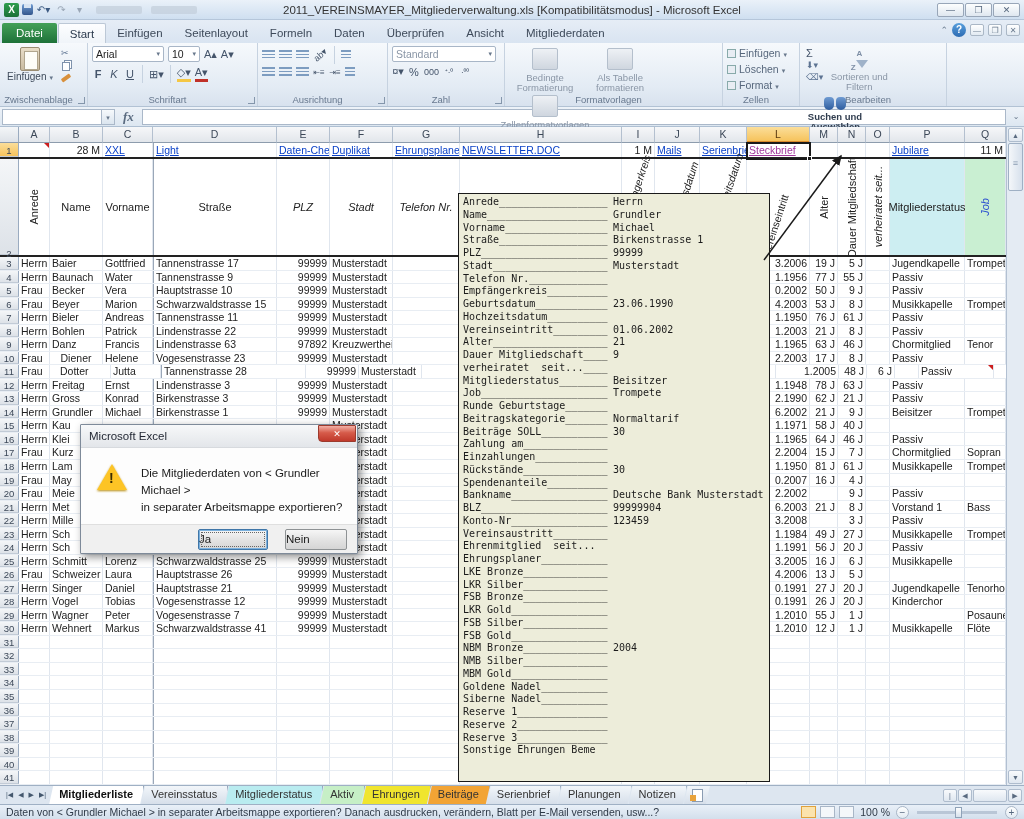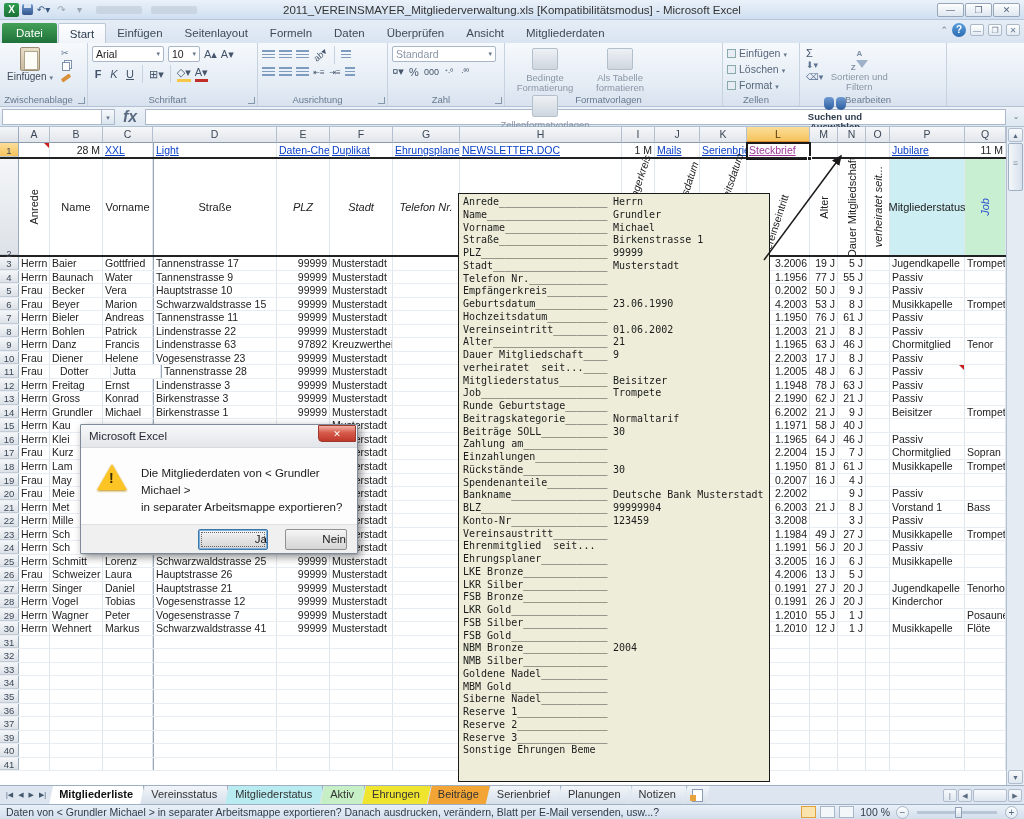--- a/index.html
+++ b/index.html
@@ -57,21 +57,21 @@
   .azic { font-size:8px; font-weight:bold; color:#7d8ea5; line-height:8px; }
   .funnel { width:0; height:0; border-left:6px solid transparent; border-right:6px solid transparent; border-top:8px solid #9fb2c9; margin:2px auto; }
   .binoc { width:24px; height:16px; position:relative; margin-bottom:2px; }
   .binoc:before,.binoc:after { content:""; position:absolute; bottom:0; width:10px; height:13px; background:linear-gradient(#6f9bd2,#2d5c9e); border-radius:4px 4px 5px 5px; }
   .binoc:before{ left:1px; } .binoc:after{ right:1px; }
 
   
   .fbar { height:20px; background:linear-gradient(#edf2f8,#dde7f1); border-bottom:1px solid #aebfd2; display:flex; align-items:center; }
   .namebox { width:100px; height:16px; background:#fff; border:1px solid #aab8c9; margin-left:2px; }
   .nb-dar { width:13px; height:16px; border:1px solid #aab8c9; border-left:none; background:linear-gradient(#f6f9fc,#dbe5ef); font-size:7px; color:#68788c; text-align:center; line-height:15px; }
-  .fx { font-family:Liberation Sans, sans-serif; font-style:italic; font-weight:bold; font-size:16px; color:#5a6b80; padding:0 8px; }
+  .fx { font-family:Liberation Serif, serif; font-style:italic; font-weight:bold; font-size:13px; color:#5a6b80; padding:0 8px; }
   .finput { flex:1; height:16px; background:#fff; border:1px solid #aab8c9; margin-right:2px; }
   .f-chev { width:16px; text-align:center; color:#68788c; font-size:8px; }
 
   
   .sheet { position:absolute; top:127px; left:0; width:1006px; height:658px; background:#fff; overflow:hidden; }
   .chrow { display:flex; height:16px; }
   .corner { width:19px; background:linear-gradient(#f4f6f8,#dde2e8); border-right:1px solid #9aabc0; border-bottom:1px solid #8d9cad; }
   .ch { background:linear-gradient(#f6f7f9,#e2e6eb); border-right:1px solid #b4c0cf; border-bottom:1px solid #8d9cad; font-size:10.5px; color:#3c4858; text-align:center; line-height:15px; }
   .ch.sel { background:linear-gradient(#fbde9a,#f6c35c); border-bottom:2px solid #d98a2b; color:#5a3a10; }
   .gr { display:flex; }
@@ -107,21 +107,21 @@
 
   
   .dialog { position:absolute; left:80px; top:424px; width:278px; height:130px; background:#f0f0f0; border:1px solid #7e8a99; box-shadow:3px 3px 8px rgba(0,0,0,.45); z-index:20; border-radius:1px; }
   .dtitle { height:23px; background:linear-gradient(#f7f8f9,#e3e6ea); border-bottom:1px solid #d7dade; display:flex; align-items:center; padding-left:8px; font-size:11.5px; color:#1f2430; }
   .dclose { margin-left:auto; width:38px; height:17px; background:linear-gradient(#f2b0a6,#d65b4a 45%,#c0392b); border:1px solid #9c3a2d; border-radius:0 1px 0 4px; color:#fff; font-size:9px; text-align:center; line-height:16px; margin-right:1px; margin-top:-5px; }
   .dbody { height:77px; background:#fdfdfd; border-bottom:1px solid #dfdfdf; display:flex; padding:16px 10px 0 16px; gap:14px; }
   .warn { width:0; height:0; border-left:15px solid transparent; border-right:15px solid transparent; border-bottom:26px solid #fdc425; position:relative; flex:none; filter:drop-shadow(0 1px 1px #b98d0a); }
   .warn:after { content:"!"; position:absolute; left:-3px; top:6px; font-weight:bold; font-size:14px; color:#3a2c00; }
   .dmsg { font-size:11.5px; color:#1a1a1a; line-height:17px; padding-top:1px; }
   .dfoot { height:28px; display:flex; justify-content:flex-end; align-items:center; gap:17px; padding-right:10px; background:#f0f0f0; }
-  .dbtn { width:70px; height:21px; background:linear-gradient(#f6f6f6,#e2e2e2 55%,#d5d5d5); border:1px solid #8e9294; border-radius:2px; text-align:right; line-height:19px; font-size:11.5px; color:#1a1a1a; }
+  .dbtn { width:70px; height:21px; background:linear-gradient(#f6f6f6,#e2e2e2 55%,#d5d5d5); border:1px solid #8e9294; border-radius:2px; text-align:left; line-height:19px; font-size:11.5px; color:#1a1a1a; }
   .dbtn.default { border:1px solid #3f76a8; box-shadow:0 0 0 1px #7ab0dd inset; outline:1px dotted #666; outline-offset:-4px; width:70px; }
   .dbtn.alt { width:62px; }
 
   
   .sheettabs { position:absolute; top:785px; left:0; width:1024px; height:19px; background:#dde6f0; border-top:1px solid #9fb0c4; display:flex; align-items:stretch; font-size:11px; }
   .tnav { display:flex; align-items:center; gap:1px; padding:0 4px; color:#44586e; font-size:7px; }
   .tnav span { padding:0 2px; }
   .stab { padding:0 10px; line-height:17px; color:#333; background:linear-gradient(#f2f6fa,#d6dfea); border-right:1px solid #94a5ba; clip-path:polygon(4px 0, 100% 0, calc(100% - 4px) 100%, 0 100%); margin-left:-3px; }
   .stab.active { background:#fff; font-weight:bold; color:#111; z-index:2; }
   .addsheet { width:26px; position:relative; background:linear-gradient(#f2f6fa,#d6dfea); clip-path:polygon(4px 0, 100% 0, calc(100% - 4px) 100%, 0 100%); margin-left:-3px; }
@@ -538,21 +538,21 @@
         <div class="cell alr" style="width: 63px;">1.1965</div>
         <div class="cell alr" style="width: 28px;">63 J</div>
         <div class="cell alr" style="width: 28px;">46 J</div>
         <div class="cell" style="width: 24px;"></div>
         <div class="cell" style="width: 75px;">Chormitglied</div>
         <div class="cell" style="width: 41px;">Tenor</div>
       </div>
       <div class="gr drow">
         <div class="rn">10</div>
         <div class="cell" style="width: 31px;">Frau</div>
-        <div class="cell" style="width: 53px;">Diener</div>
+        <div class="cell" style="width: 53px; text-align: center;">Diener</div>
         <div class="cell" style="width: 50px;">Helene</div>
         <div class="cell dl" style="width: 124px;">Vogesenstrasse 23</div>
         <div class="cell alr" style="width: 53px;">99999</div>
         <div class="cell" style="width: 63px;">Musterstadt</div>
         <div class="cell" style="width: 67px;"></div>
         <div class="cell" style="width: 162px;"></div>
         <div class="cell" style="width: 33px;"></div>
         <div class="cell" style="width: 45px;"></div>
         <div class="cell" style="width: 47px;"></div>
         <div class="cell alr" style="width: 63px;">2.2003</div>
@@ -560,21 +560,21 @@
         <div class="cell alr" style="width: 28px;">8 J</div>
         <div class="cell" style="width: 24px;"></div>
         <div class="cell" style="width: 75px;">Passiv</div>
         <div class="cell" style="width: 41px;"></div>
       </div>
       <div class="gr drow">
         <div class="rn">11</div>
         <div class="cell" style="width: 31px;">Frau</div>
         <div class="cell" style="width: 53px; margin-left: 8px;">Dotter</div>
         <div class="cell" style="width: 50px;">Jutta</div>
-        <div class="cell dl" style="width: 116px;">Tannenstrasse 28</div>
+        <div class="cell dl" style="width: 145px;">Tannenstrasse 28</div>
         <div class="cell alr" style="width: 53px;">99999</div>
         <div class="cell" style="width: 63px;">Musterstadt</div>
         <div class="cell" style="width: 67px;"></div>
         <div class="cell" style="width: 162px;"></div>
         <div class="cell" style="width: 33px;"></div>
         <div class="cell" style="width: 45px;"></div>
         <div class="cell" style="width: 47px;"></div>
         <div class="cell alr" style="width: 63px;">1.2005</div>
         <div class="cell alr" style="width: 28px;">48 J</div>
         <div class="cell alr" style="width: 28px;">6 J</div>
@@ -1077,20 +1077,40 @@
         <div class="cell" style="width: 47px;"></div>
         <div class="cell" style="width: 63px;"></div>
         <div class="cell" style="width: 28px;"></div>
         <div class="cell" style="width: 28px;"></div>
         <div class="cell" style="width: 24px;"></div>
         <div class="cell" style="width: 75px;"></div>
         <div class="cell" style="width: 41px;"></div>
       </div>
       <div class="gr drow">
         <div class="rn">37</div>
+        <div class="cell" style="width: 31px;"></div>
+        <div class="cell" style="width: 53px;"></div>
+        <div class="cell" style="width: 50px;"></div>
+        <div class="cell dl" style="width: 124px;"></div>
+        <div class="cell" style="width: 53px;"></div>
+        <div class="cell" style="width: 63px;"></div>
+        <div class="cell" style="width: 67px;"></div>
+        <div class="cell" style="width: 162px;"></div>
+        <div class="cell" style="width: 33px;"></div>
+        <div class="cell" style="width: 45px;"></div>
+        <div class="cell" style="width: 47px;"></div>
+        <div class="cell" style="width: 63px;"></div>
+        <div class="cell" style="width: 28px;"></div>
+        <div class="cell" style="width: 28px;"></div>
+        <div class="cell" style="width: 24px;"></div>
+        <div class="cell" style="width: 75px;"></div>
+        <div class="cell" style="width: 41px;"></div>
+      </div>
+      <div class="gr drow">
+        <div class="rn">38</div>
         <div class="cell" style="width: 31px;"></div>
         <div class="cell" style="width: 53px;"></div>
         <div class="cell" style="width: 50px;"></div>
         <div class="cell dl" style="width: 124px;"></div>
         <div class="cell" style="width: 53px;"></div>
         <div class="cell" style="width: 63px;"></div>
         <div class="cell" style="width: 67px;"></div>
         <div class="cell" style="width: 162px;"></div>
         <div class="cell" style="width: 33px;"></div>
         <div class="cell" style="width: 45px;"></div>
@@ -1204,22 +1224,22 @@
       <div class="pline">Ehrenmitglied  seit...</div>
       <div class="pline">Ehrungsplaner___________</div>
       <div class="pline">LKE Bronze______________</div>
       <div class="pline">LKR Silber______________</div>
       <div class="pline">FSB Bronze______________</div>
       <div class="pline">LKR Gold________________</div>
       <div class="pline">FSB Silber______________</div>
       <div class="pline">FSB Gold________________</div>
       <div class="pline">NBM Bronze______________<span class="pv">2004</span></div>
       <div class="pline">NMB Silber______________</div>
+      <div class="pline">MBM Gold________________</div>
       <div class="pline">Goldene Nadel___________</div>
-      <div class="pline">MBM Gold________________</div>
       <div class="pline">Siberne Nadel___________</div>
       <div class="pline">Reserve 1_______________</div>
       <div class="pline">Reserve 2_______________</div>
       <div class="pline">Reserve 3_______________</div>
       <div class="pline">Sonstige Ehrungen Beme</div>
     </div>
 
   <svg class="arrow-svg">
     <defs>
       <marker id="ah" markerWidth="8" markerHeight="8" refX="6" refY="3" orient="auto">

